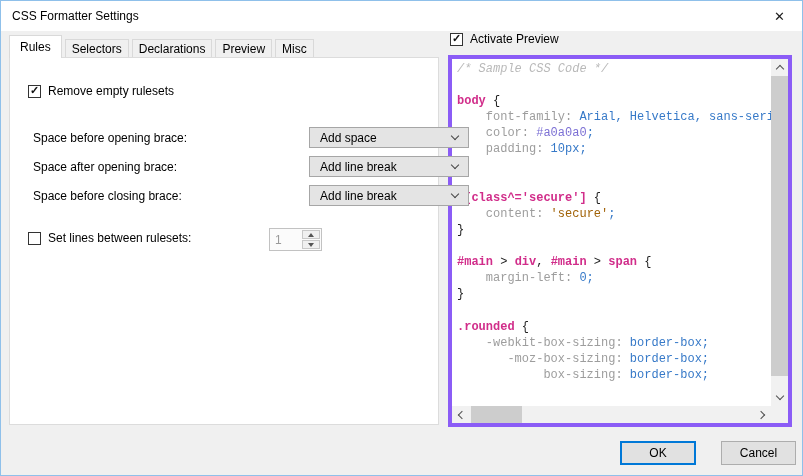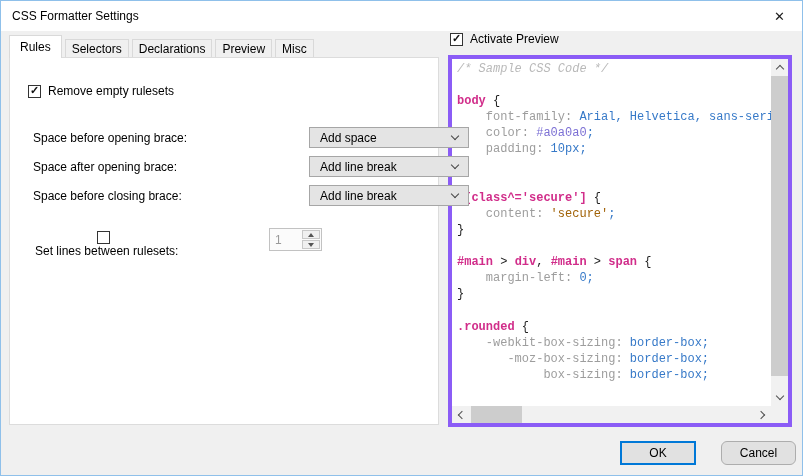--- a/index.html
+++ b/index.html
@@ -97,21 +97,21 @@
   .arr-rt { right: 0; } .arr-rt .chev { transform: rotate(-45deg); margin-left: -3px; }
   .vsb-thumb { position: absolute; left: 0; top: 17px; width: 17px; height: 300px; background: #cdcdcd; }
   .hsb-thumb { position: absolute; top: 0; left: 19px; width: 51px; height: 17px; background: #cdcdcd; }
   
   .btn {
     position: absolute; top: 440px; height: 24px;
     background: #e1e1e1; border: 1px solid #adadad;
     display: flex; align-items: center; justify-content: center; font-size: 12px;
   }
   .btn-ok { left: 619px; width: 76px; border: 2px solid #0078d7; }
-  .btn-cancel { left: 720px; width: 75px; border-radius: 6px; }
+  .btn-cancel { left: 720px; width: 75px; }
 </style>
 </head>
 <body>
 
 <div class="dialog">
 
   <div class="titlebar">
     <span class="title">CSS Formatter Settings</span>
     <span class="close-btn">
         <span>✕</span>
@@ -162,21 +162,21 @@
         </div>
         <div class="form-row" style="top: 127px;">
           <span class="row-label">Space before closing brace:</span>
           <div class="combo">
             <span class="combo-val">Add line break</span>
             <span class="chev"></span>
           </div>
         </div>
       </div>
 
-    <div class="cb-row" style="left:18px; top:173px;flex-direction:column;">
+    <div class="cb-row" style="left:18px; top:173px;">
       <span class="cb"></span>
       <span class="cb-label">Set lines between rulesets:</span>
     </div>
 
     <div class="form-row" style="top:172px;">
       <div class="spinner">
         <span class="spin-val">1</span>
         <span class="spin-btns">
           <span class="spin-btn">
               <span class="tri-up"></span>

